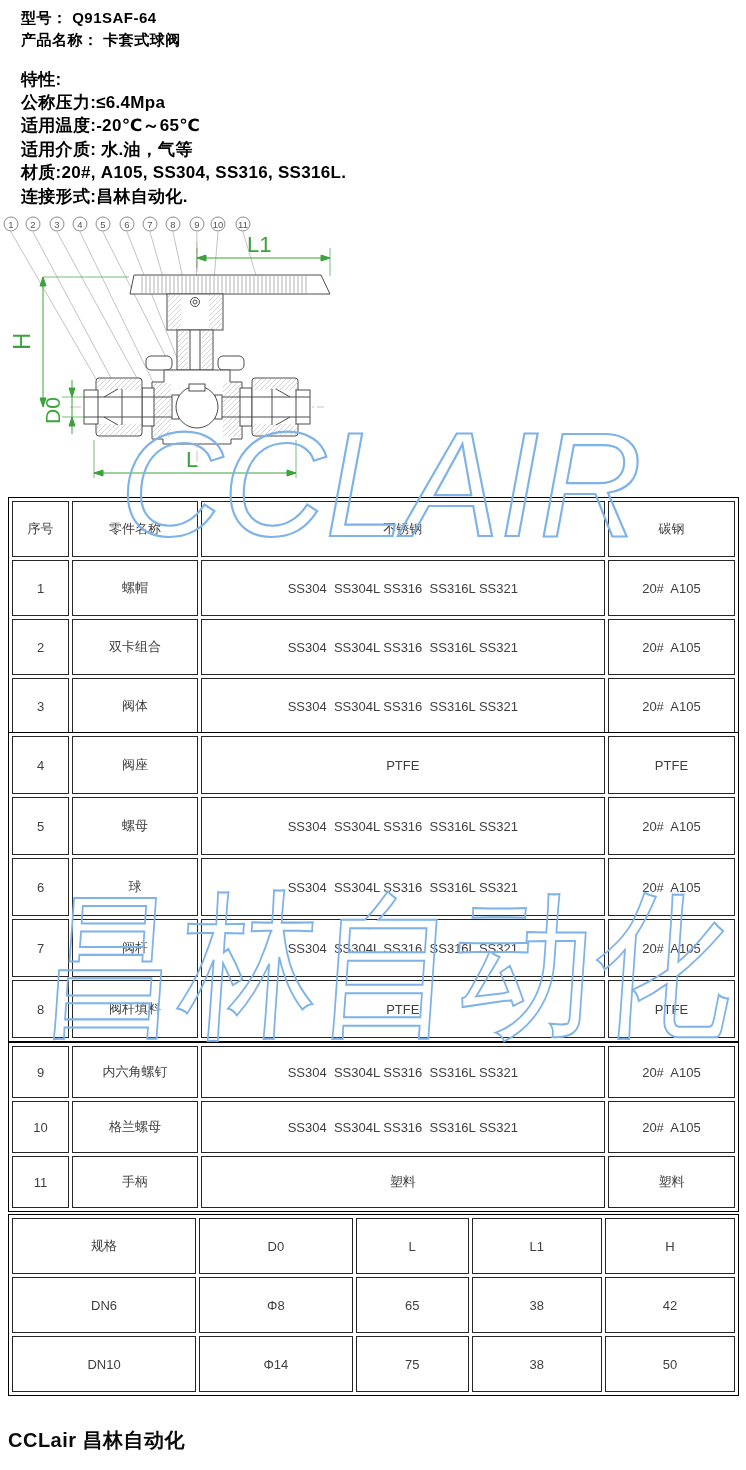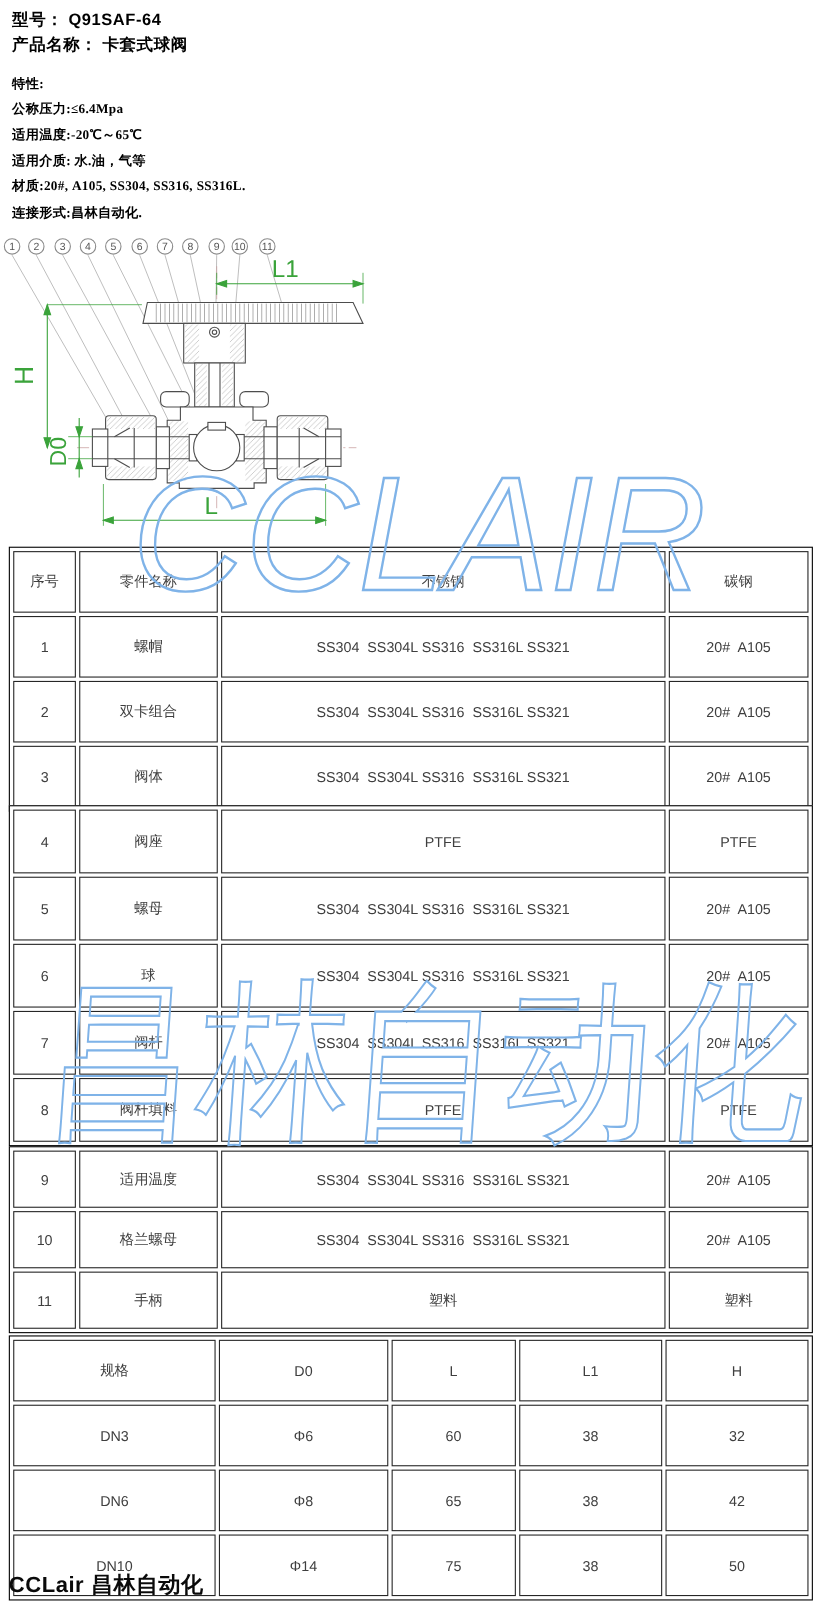--- a/index.html
+++ b/index.html
@@ -1,20 +1,20 @@
 <!DOCTYPE html>
 <html><head>
 <meta charset="utf-8">
 <style>
   html,body{margin:0;padding:0;background:#ffffff;}
   body{width:746px;height:1470px;position:relative;overflow:hidden;
        font-family:"Liberation Sans","DejaVu Sans",sans-serif;}
-  .hline{position:absolute;left:11px;color:#000;font-weight:bold;white-space:pre;}
+  .hline{position:absolute;left:21px;color:#000;font-weight:bold;white-space:pre;}
   .title{font-size:15px;letter-spacing:.5px;}
-  .attr{font-size:12px;letter-spacing:.3px;font-family:Liberation Serif, serif;}
+  .attr{font-size:17px;letter-spacing:.3px;}
   table.tbl{position:absolute;left:8px;width:731px;border:1px solid #000;
             border-collapse:separate;border-spacing:3px;table-layout:fixed;background:#fff;}
   table.tbl td{border:1px solid #262626;text-align:center;vertical-align:middle;
                font-size:13px;color:#3f3f3f;padding:0 2px;box-sizing:border-box;
                white-space:pre-wrap;overflow:hidden;}
   #tA td{height:56px;} #tB td{height:58px;} #tC td{height:52px;} #tD td{height:56px;}
   .wm{position:absolute;pointer-events:none;z-index:30;}
   #diagram{position:absolute;left:0;top:210px;z-index:5;}
   #footerBrand{position:absolute;left:8px;width:730px;top:1427px;text-align:left;
                font-size:20px;font-weight:600;color:#0a0a0a;z-index:40;letter-spacing:.5px;}
@@ -278,21 +278,21 @@
 <table class="tbl" id="tC" style="top:1042px;">
   <colgroup>
       <col style="width:8%">
       <col style="width:17.6%">
       <col style="width:56.6%">
       <col style="width:17.8%">
     </colgroup>
   <tbody>
       <tr>
     <td>9</td>
-    <td>适用温度</td>
+    <td>内六角螺钉</td>
     <td>SS304  SS304L SS316  SS316L SS321</td>
     <td>20#  A105</td>
   </tr>
   <tr>
     <td>10</td>
     <td>格兰螺母</td>
     <td>SS304  SS304L SS316  SS316L SS321</td>
     <td>20#  A105</td>
   </tr>
   <tr>
@@ -314,27 +314,20 @@
     </colgroup>
   <tbody>
       <tr>
     <td>规格</td>
     <td>D0</td>
     <td>L</td>
     <td>L1</td>
     <td>H</td>
   </tr>
   <tr>
-    <td>DN3</td>
-    <td>Φ6</td>
-    <td>60</td>
-    <td>38</td>
-    <td>32</td>
-  </tr>
-  <tr>
     <td>DN6</td>
     <td>Φ8</td>
     <td>65</td>
     <td>38</td>
     <td>42</td>
   </tr>
   <tr>
     <td>DN10</td>
     <td>Φ14</td>
     <td>75</td>

